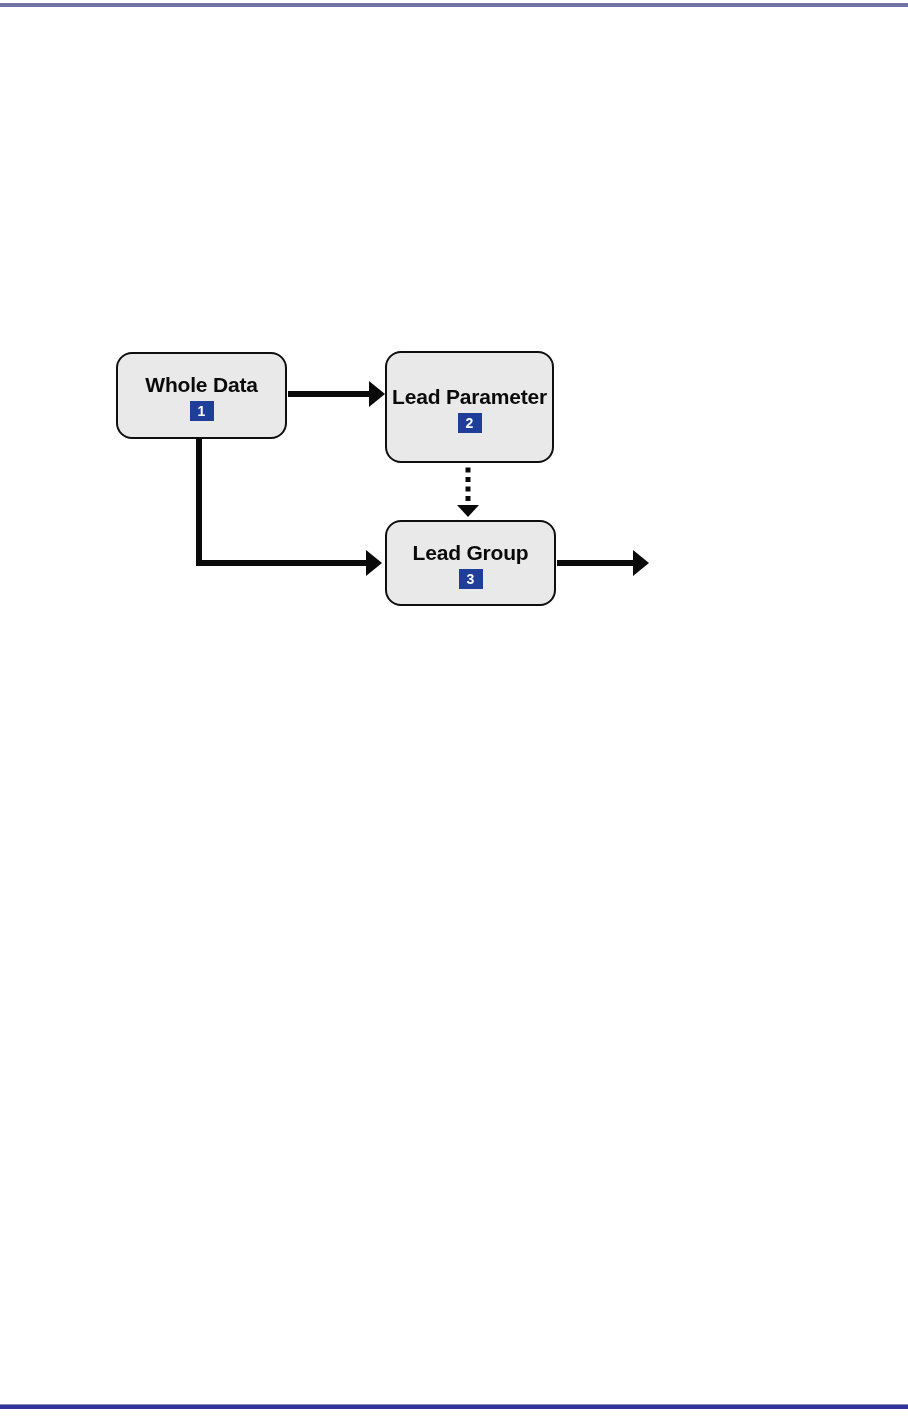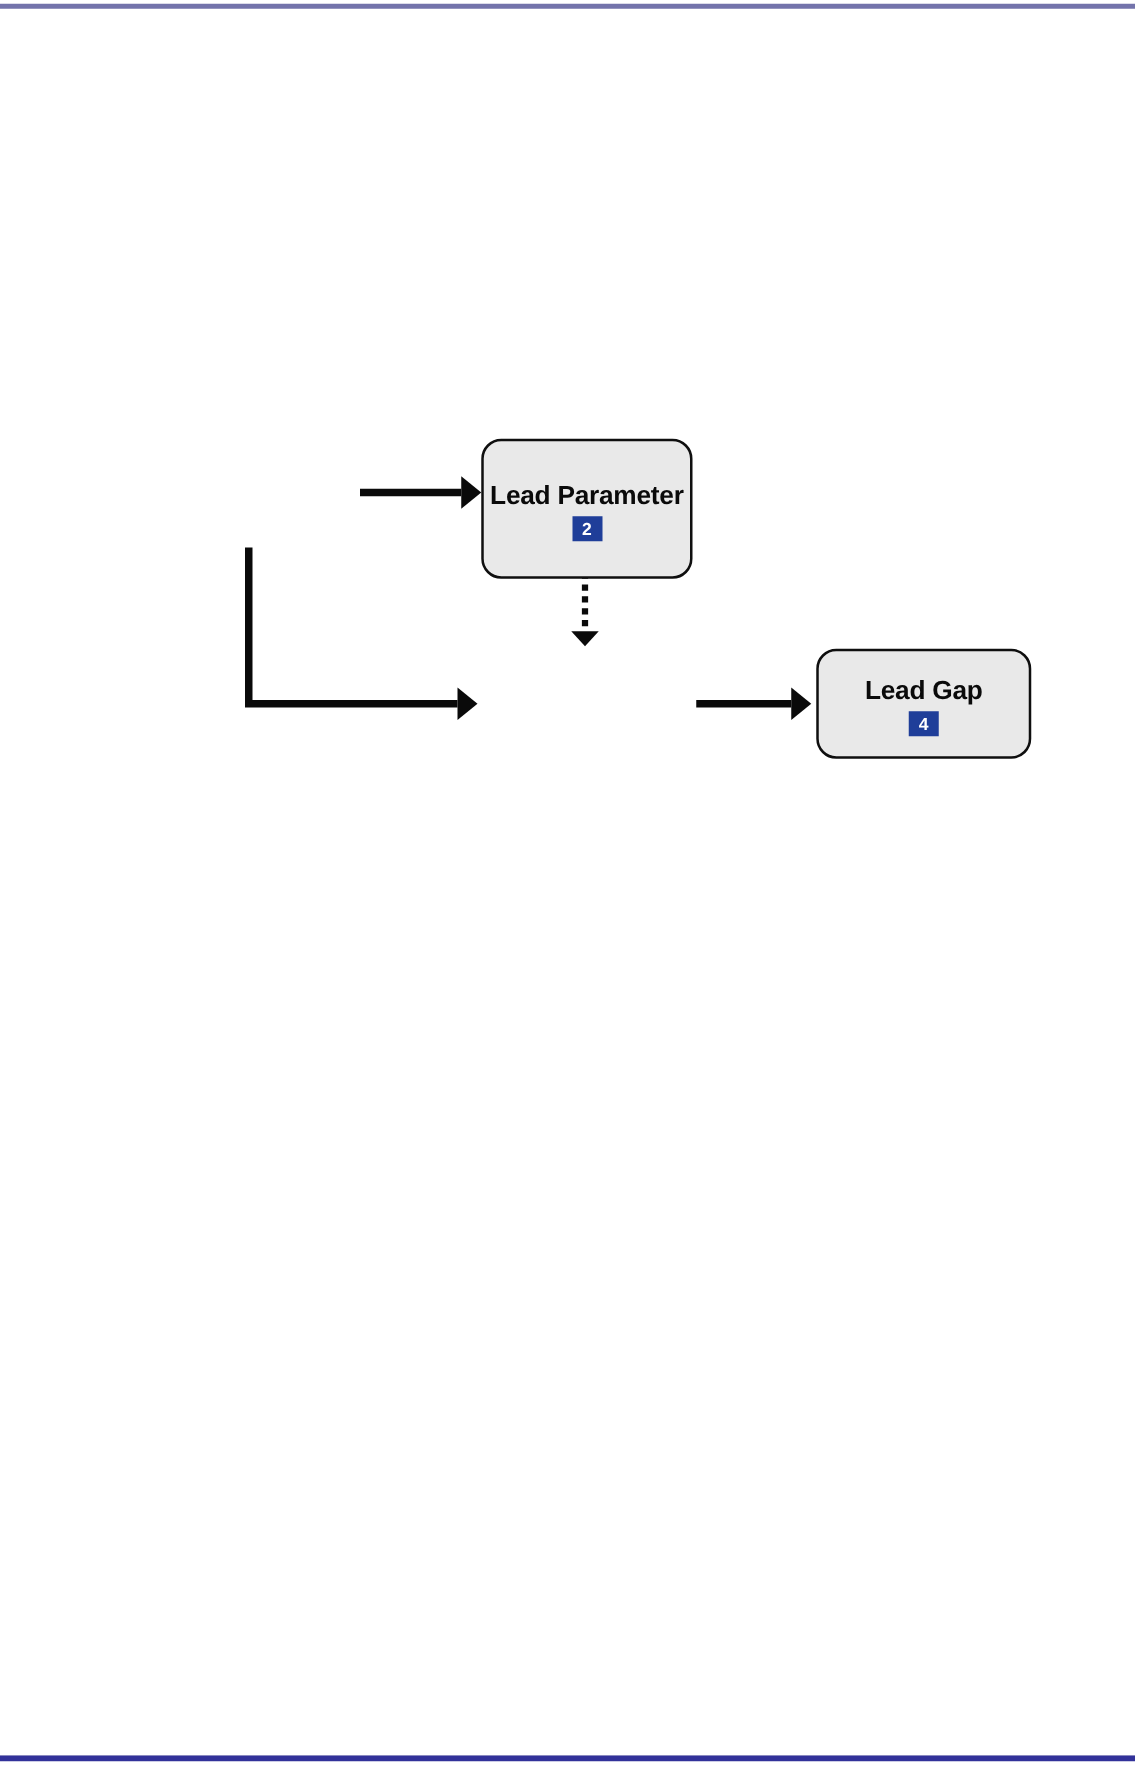--- a/index.html
+++ b/index.html
@@ -130,25 +130,29 @@
       <polygon class="arrow-head" points="633,550 633,576 649,563"></polygon>
     </g>
 
     <g>
       <polygon class="arrow-head" points="457,456 479,456 468,444"></polygon>
       <line class="arrow-line dashed" x1="468" y1="458" x2="468" y2="504"></line>
       <polygon class="arrow-head" points="457,505 479,505 468,517"></polygon>
     </g>
   </svg>
 
+  <div class="node" style="left:116px; top:352px; width:171px; height:87px">
+    <div class="node-label">Whole Data</div>
+    <div class="node-badge">1</div>
+  </div>
 
   <div class="node" style="left:385px; top:351px; width:169px; height:112px">
     <div class="node-label">Lead Parameter</div>
     <div class="node-badge">2</div>
   </div>
 
+  <div class="node" style="left:385px; top:520px; width:171px; height:86px">
+    <div class="node-label">Lead Group</div>
+    <div class="node-badge">3</div>
+  </div>
 
-  <div class="node" style="left:653px; top:519px; width:172px; height:88px">
-    <div class="node-label">Lead Gap</div>
-    <div class="node-badge">4</div>
-  </div>
 
 </div>
 
 </body></html>

